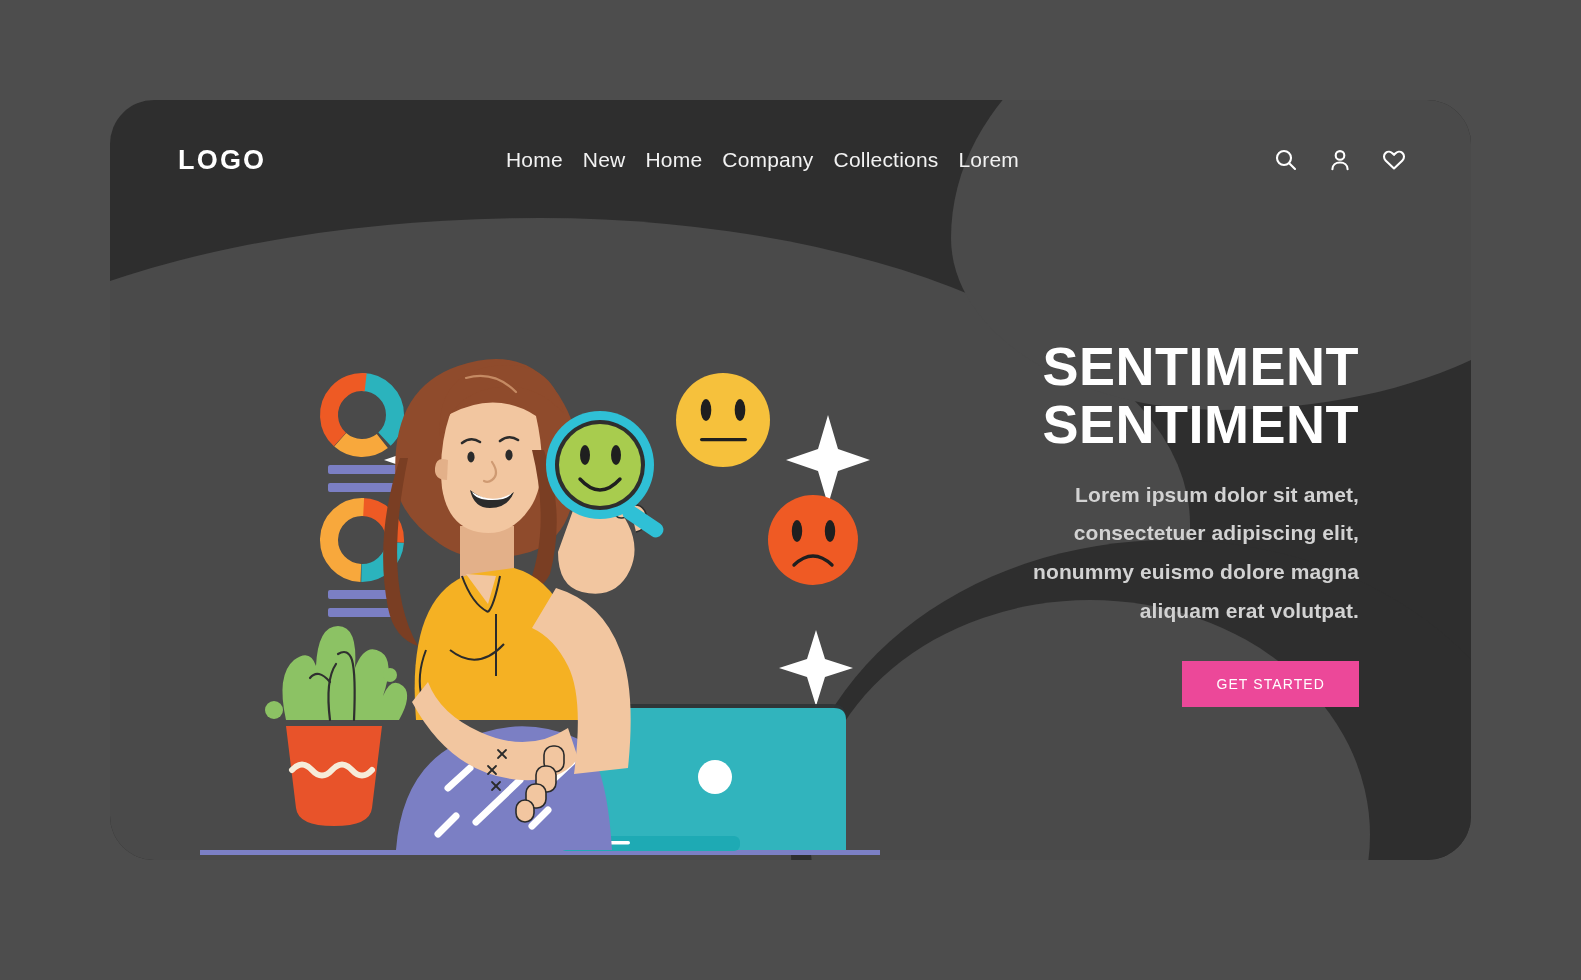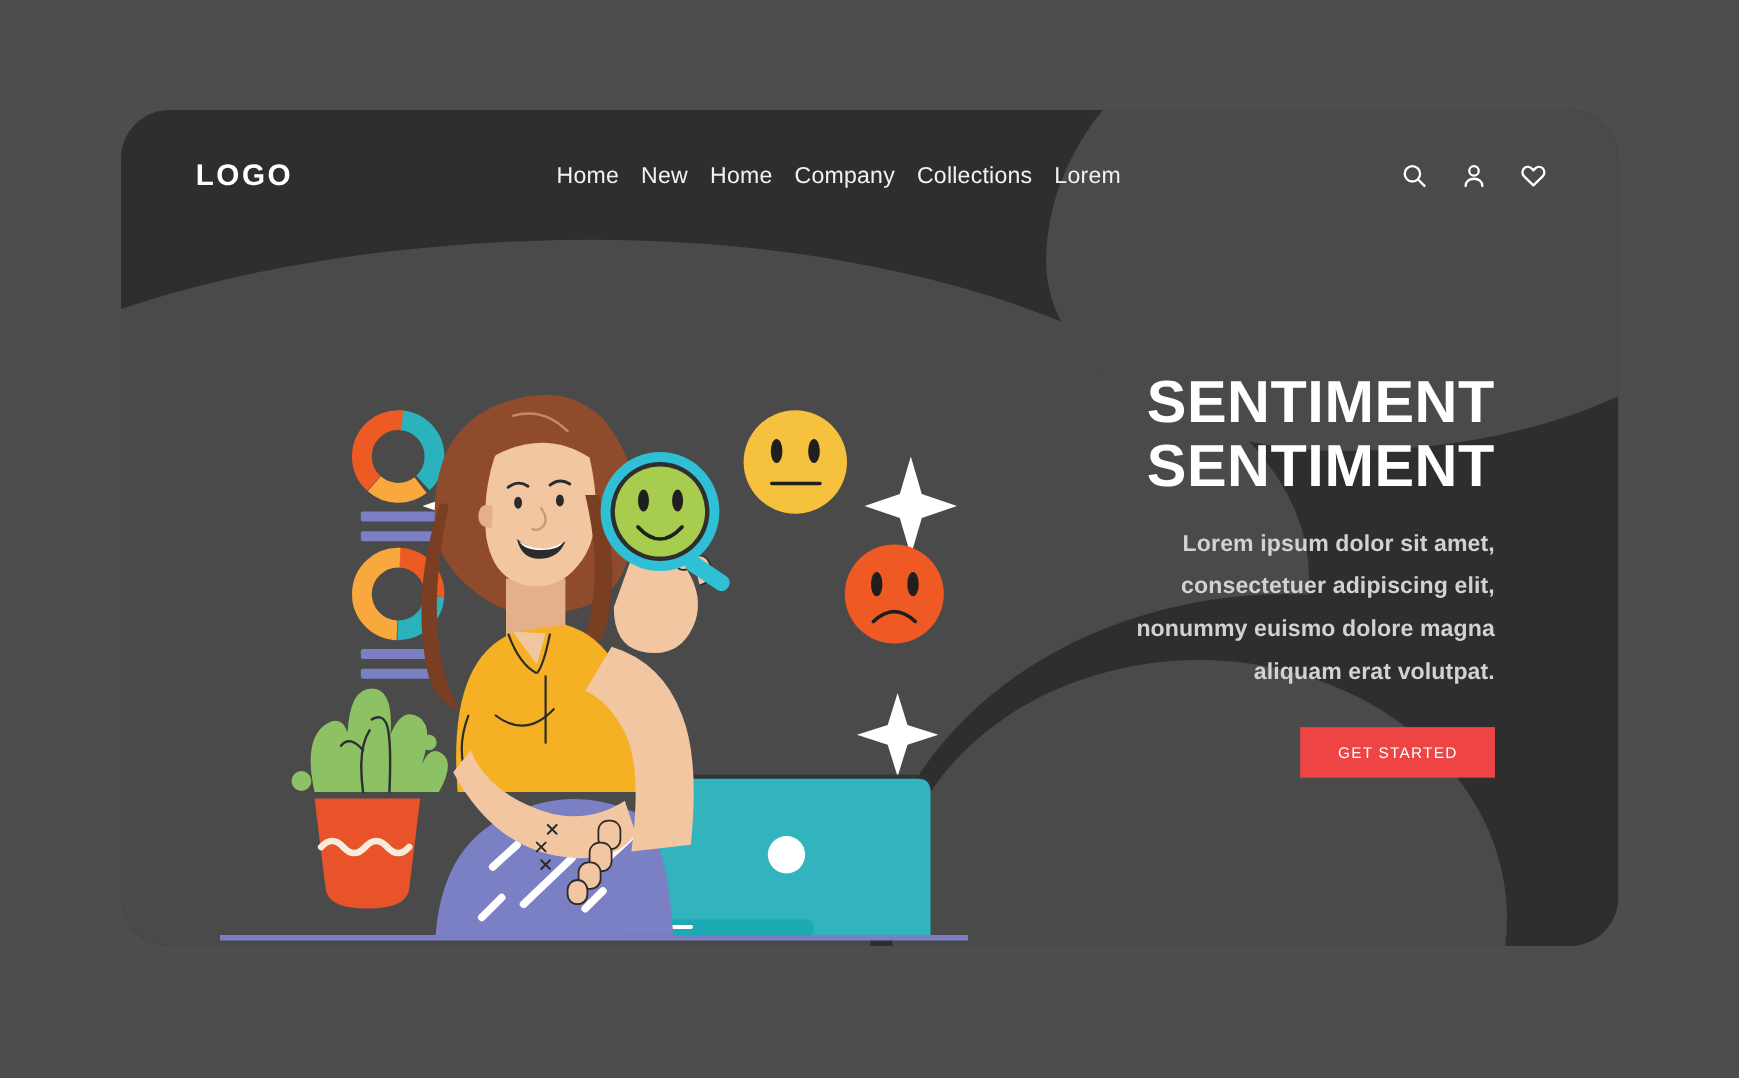--- a/index.html
+++ b/index.html
@@ -100,21 +100,21 @@
     font-size:21px;
     line-height:1.85;
     color:#d2d2d2;
     font-weight:bold;
     letter-spacing:.1px;
   }
   #cta {
     display:inline-block;
     margin-top:30px;
     padding:15px 34px;
-    background:#ef4444;
+    background:#ec4899;
     color:#ffffff;
     font-size:14px;
     letter-spacing:1.1px;
     border:none;
     cursor:pointer;
     font-family:"Liberation Sans", sans-serif;
   }
 
   
   #illo {

